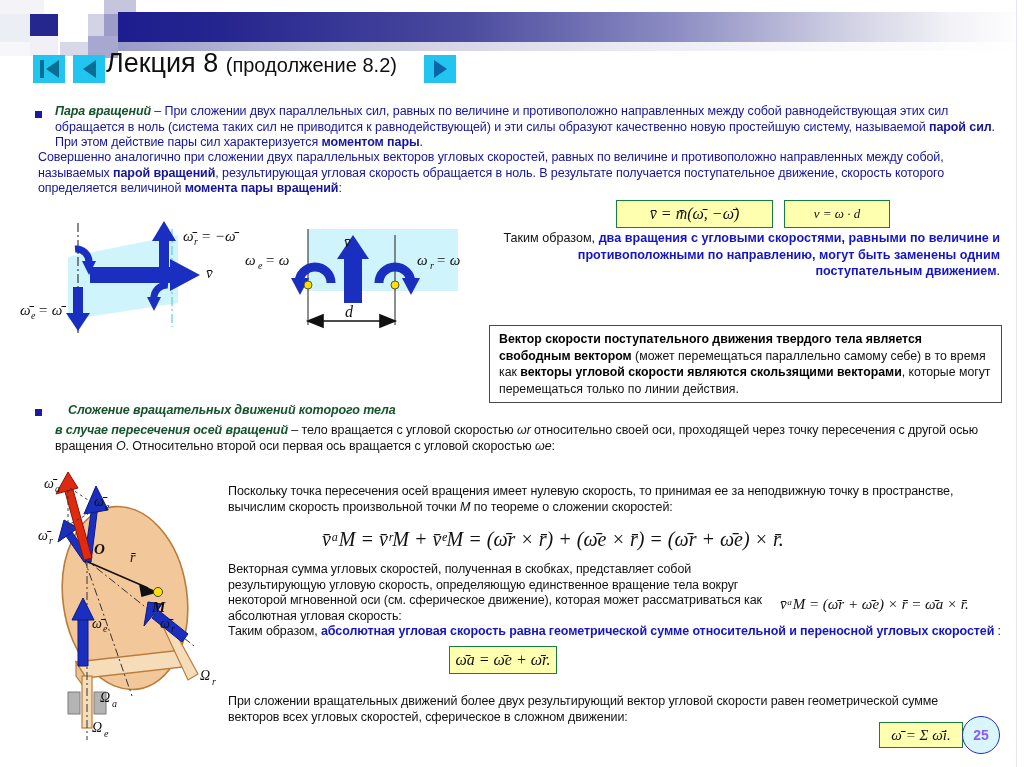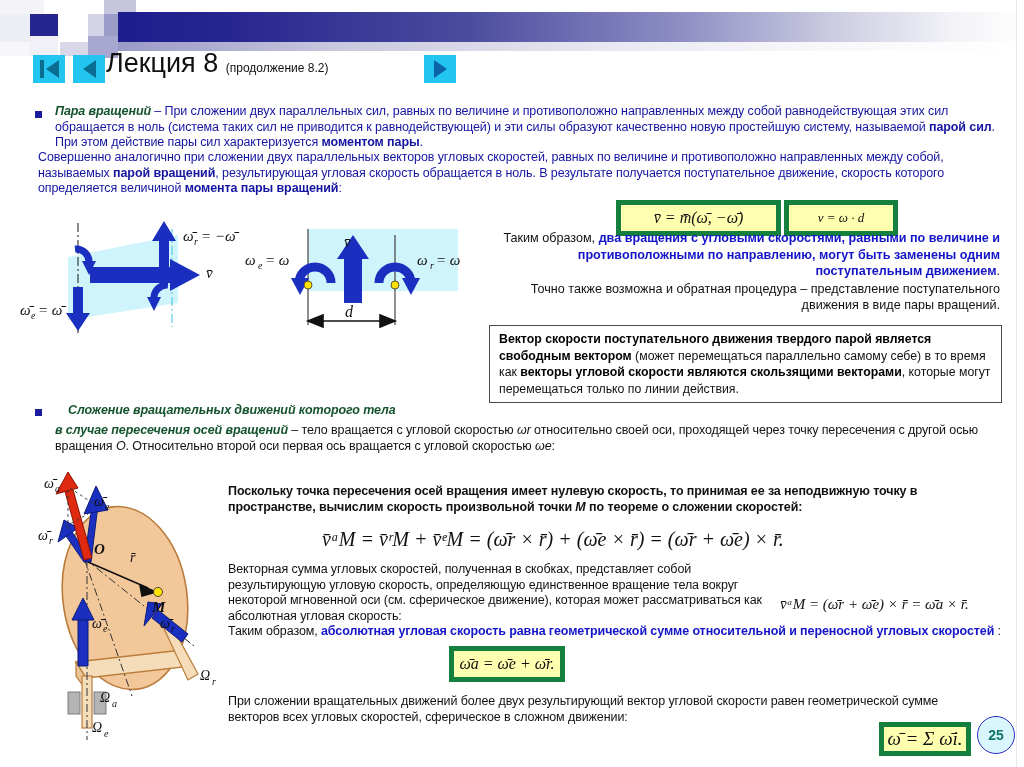--- a/index.html
+++ b/index.html
@@ -28,37 +28,37 @@
     display:flex;align-items:center;justify-content:center;cursor:pointer;
   }
   .tri{width:0;height:0;}
   .tri-l{border-top:9px solid transparent;border-bottom:9px solid transparent;border-right:13px solid #0a6e93;}
   .tri-r{border-top:9px solid transparent;border-bottom:9px solid transparent;border-left:13px solid #0b63a8;}
   .barv{width:4px;height:18px;background:#0a6e93;margin-right:2px;}
   #title{
     position:absolute;left:106px;top:-7px;
     font-size:27px;color:#101010;white-space:nowrap;
   }
-  #title .sub{font-size:12px;}
+  #title .sub{font-size:20px;}
   
   .bullet{
     position:absolute;width:7px;height:7px;background:#1b1b9e;
   }
   .para{
     position:absolute;
     font-size:12.5px;line-height:15.6px;
     color:#1414a0;
     letter-spacing:-0.1px;
   }
   .para b{font-weight:bold;}
   .redlead{color:#14532d;font-weight:bold;font-style:italic;}
   .blacktxt{color:#111;}
   
   .fbox{
-    position:absolute;background:#ffffb0;border:5px solid #15803d;
+    position:absolute;background:#ffffb0;border:1px solid #15803d;
     font-family:"Liberation Serif", serif;font-style:italic;
     color:#111;display:flex;align-items:center;justify-content:center;
     white-space:nowrap;
   }
   .plainformula{
     position:absolute;font-family:"Liberation Serif", serif;font-style:italic;color:#111;white-space:nowrap;
   }
   
   #callout{
     position:absolute;left:489px;top:325px;width:513px;height:78px;
@@ -68,21 +68,21 @@
   }
   #callout b{color:#000;}
   
   .rtext{position:absolute;font-size:12.6px;line-height:16.5px;color:#111;text-align:right;}
   .rtext .hl{color:#1414c8;font-weight:bold;}
   
   #pagebadge{
     position:absolute;left:962px;top:716px;width:36px;height:36px;
     border-radius:50%;border:1.6px solid #2b2bc0;background:#d8f6fb;
     display:flex;align-items:center;justify-content:center;
-    font-size:14px;font-weight:bold;color:#0f766e;margin-left:15px;
+    font-size:14px;font-weight:bold;color:#8b5cf6;
   }
   #edge{position:absolute;left:1016px;top:0;width:1px;height:767px;background:#e6e6ee;}
   
   .dg{position:absolute;}
 </style>
 </head>
 <body>
 
 <div id="deco">
   <div class="sq" style="left:0;top:0;width:44px;height:14px;background:#f4f4f8;"></div>
@@ -196,25 +196,24 @@
   <text x="0" y="40" font-family="Liberation Serif, serif" font-style="italic" font-size="15" fill="#111">ω</text>
   <text x="13" y="44" font-family="Liberation Serif, serif" font-style="italic" font-size="10" fill="#111">e</text>
   <text x="20" y="40" font-family="Liberation Serif, serif" font-style="italic" font-size="15" fill="#111">= ω</text>
   <text x="172" y="40" font-family="Liberation Serif, serif" font-style="italic" font-size="15" fill="#111">ω</text>
   <text x="185" y="44" font-family="Liberation Serif, serif" font-style="italic" font-size="10" fill="#111">r</text>
   <text x="191" y="40" font-family="Liberation Serif, serif" font-style="italic" font-size="15" fill="#111">= ω</text>
 </svg>
 
 <div class="rtext" style="left:492px;top:230px;width:508px;">
   <span>Таким образом, </span><span class="hl">два вращения с угловыми скоростями, равными по величине и противоположными по направлению, могут быть заменены одним поступательным движением</span><span>.</span>
-  <div style="margin-top:1px;">Точно также возможна и обратная процедура – представление поступательного движения в виде пары вращений.</div>
 </div>
 
 <div id="callout">
-  <b>Вектор скорости поступательного движения твердого парой является свободным вектором</b><span> (может перемещаться параллельно самому себе) в то время как </span><b>векторы угловой скорости являются скользящими векторами</b><span>, которые могут перемещаться только по линии действия.</span>
+  <b>Вектор скорости поступательного движения твердого тела является свободным вектором</b><span> (может перемещаться параллельно самому себе) в то время как </span><b>векторы угловой скорости являются скользящими векторами</b><span>, которые могут перемещаться только по линии действия.</span>
 </div>
 
 <div class="bullet" style="left:35px;top:409px;"></div>
 <div class="para" style="left:68px;top:403px;">
   <span class="redlead">Сложение вращательных движений которого тела</span>
 </div>
 <div class="para" style="left:55px;top:423px;width:960px;">
   <span class="redlead">в случае пересечения осей вращений</span><span class="blacktxt"> – тело вращается с угловой скоростью </span><i class="blacktxt">ωr</i><span class="blacktxt"> относительно своей оси, проходящей через точку пересечения с другой осью вращения </span><i class="blacktxt">O</i><span class="blacktxt">. Относительно второй оси первая ось вращается с угловой скоростью </span><i class="blacktxt">ωe</i><span class="blacktxt">:</span>
 </div>
 
@@ -285,21 +284,21 @@
   <text x="138" y="158" font-family="Liberation Serif, serif" font-style="italic" font-size="14" fill="#111">ω̄</text>
   <text x="149" y="162" font-family="Liberation Serif, serif" font-style="italic" font-size="10" fill="#111">r</text>
   <text x="178" y="210" font-family="Liberation Serif, serif" font-style="italic" font-size="14" fill="#111">Ω</text>
   <text x="190" y="215" font-family="Liberation Serif, serif" font-style="italic" font-size="10" fill="#111">r</text>
   <text x="78" y="232" font-family="Liberation Serif, serif" font-style="italic" font-size="14" fill="#111">Ω</text>
   <text x="90" y="237" font-family="Liberation Serif, serif" font-style="italic" font-size="10" fill="#111">a</text>
   <text x="70" y="262" font-family="Liberation Serif, serif" font-style="italic" font-size="14" fill="#111">Ω</text>
   <text x="82" y="267" font-family="Liberation Serif, serif" font-style="italic" font-size="10" fill="#111">e</text>
 </svg>
 
-<div class="para blacktxt" style="left:228px;top:484px;width:775px;color:#111;font-weight:bold;">
+<div class="para blacktxt" style="left:228px;top:484px;width:775px;color:#111;">
   <span>Поскольку точка пересечения осей вращения имеет нулевую скорость, то принимая ее за неподвижную точку в пространстве, вычислим скорость произвольной точки </span><i>M</i><span> по теореме о сложении скоростей:</span>
 </div>
 <div class="plainformula" style="left:322px;top:528px;font-size:20px;">
   <span>v̄ᵃM = v̄ʳM + v̄ᵉM = (ω̄r × r̄) + (ω̄e × r̄) = (ω̄r + ω̄e) × r̄.</span>
 </div>
 
 <div class="para blacktxt" style="left:228px;top:562px;width:540px;color:#111;">
   <span>Векторная сумма угловых скоростей, полученная в скобках, представляет собой результирующую угловую скорость, определяющую единственное вращение тела вокруг некоторой мгновенной оси (см. сферическое движение), которая может рассматриваться как абсолютная угловая скорость:</span>
 </div>
 <div class="plainformula" style="left:780px;top:596px;font-size:15px;">
@@ -309,20 +308,20 @@
 <div class="para" style="left:228px;top:624px;width:775px;color:#111;">
   <span>Таким образом, </span><span style="color:#1414c8;font-weight:bold;text-align:right;">абсолютная угловая скорость равна геометрической сумме относительной и переносной угловых скоростей</span><span> :</span>
 </div>
 <div class="fbox" style="left:449px;top:646px;width:106px;height:26px;font-size:16px;">
   <span>ω̄a = ω̄e + ω̄r.</span>
 </div>
 
 <div class="para blacktxt" style="left:228px;top:694px;width:715px;color:#111;">
   <span>При сложении вращательных движений более двух результирующий вектор угловой скорости равен геометрической сумме векторов всех угловых скоростей, сферическое в сложном движении:</span>
 </div>
-<div class="fbox" style="left:879px;top:722px;width:82px;height:24px;font-size:19px;">
+<div class="fbox" style="left:879px;top:722px;width:82px;height:24px;font-size:15px;">
   <span>ω̄ = Σ ω̄i.</span>
 </div>
 
 <div id="pagebadge">
   <span>25</span>
 </div>
 <div id="edge"></div>
 
 </body></html>

